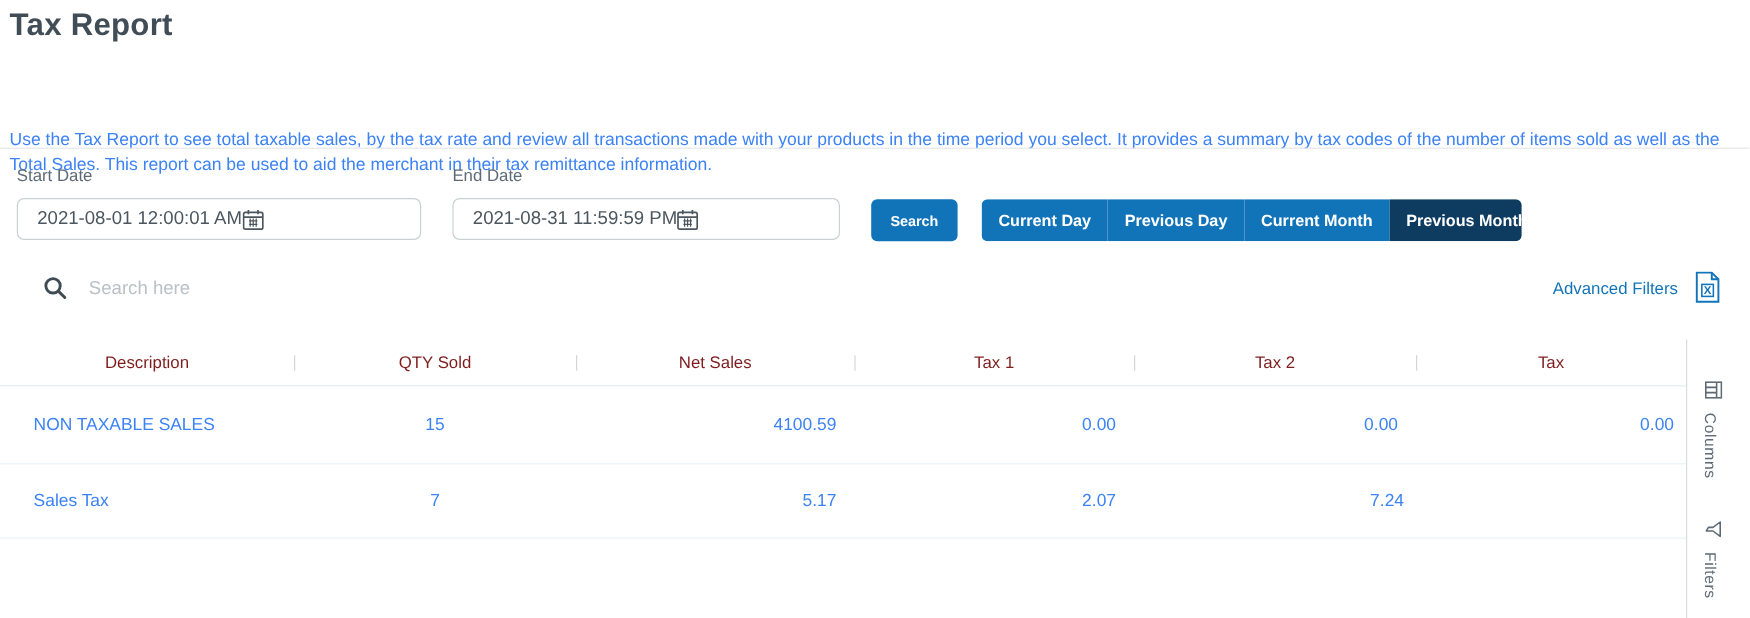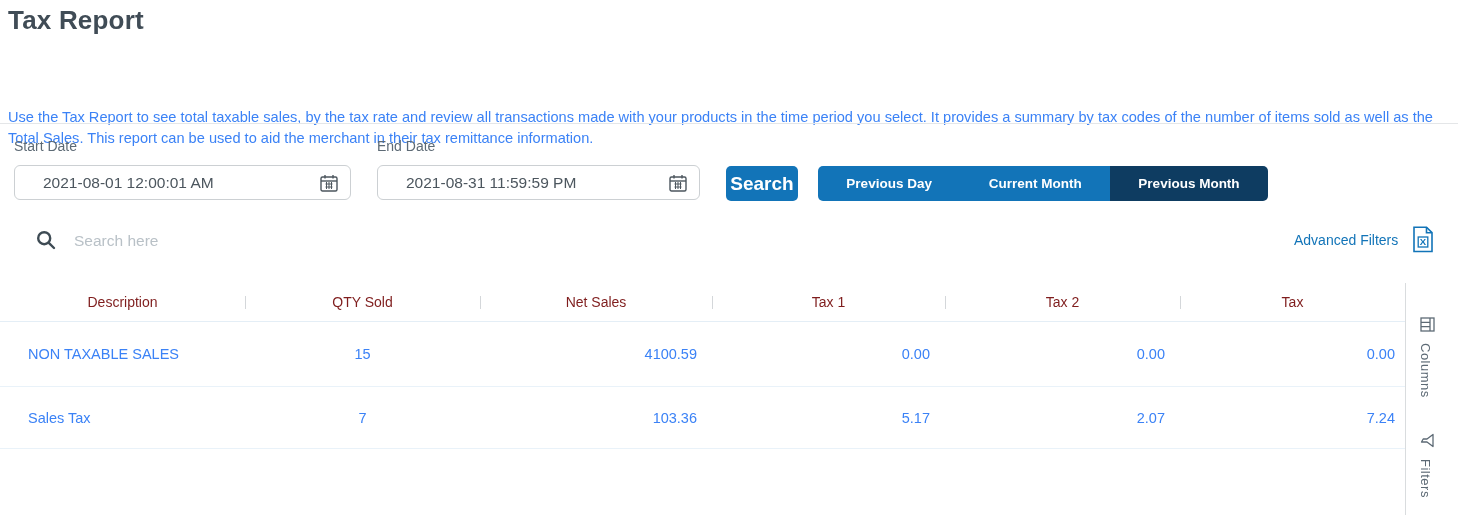--- a/index.html
+++ b/index.html
@@ -8,26 +8,26 @@
   #stage{position:relative;width:1458px;height:515px;background:#fff;}
 
   
   #page-title{left:8px;top:5px;font-size:26px;font-weight:700;color:#404c56;letter-spacing:.2px;}
   #page-desc{left:8px;top:60px;width:1444px;font-size:14.6px;line-height:21px;color:#3b82f6;margin-top:47px;}
   #top-divider{left:0;top:123px;width:1458px;height:0;border-top:1px solid #e4e6e8;}
 
   
   .field-label{font-size:14px;color:#5d6a75;}
   .date-input{position:absolute;height:35px;border:1px solid #ccd0d3;border-radius:6px;background:#fff;
-    display:flex;align-items:center;justify-content:space-between;padding:0 12px 0 28px;box-sizing:border-box;cursor:pointer;}
+    display:flex;align-items:center;padding:0 12px 0 16px;box-sizing:border-box;cursor:pointer;}
   .date-text{font-size:15.5px;color:#4c565e;}
   .cal-icon svg{display:block;}
 
   .btn{position:absolute;display:flex;align-items:center;justify-content:center;color:#fff;
-    font-size:19px;font-weight:700;cursor:pointer;user-select:none;}
+    font-size:12px;font-weight:700;cursor:pointer;user-select:none;}
   #search-btn{left:726px;top:166px;width:72px;height:35px;background:var(--primary);border-radius:5px;}
   #quick-group{position:absolute;left:818px;top:166px;width:450px;height:35px;display:flex;
     border-radius:5px;overflow:hidden;}
   .quick-btn{flex:1 1 auto;display:flex;align-items:center;justify-content:center;background:var(--primary);
     color:#fff;font-size:13.5px;font-weight:700;cursor:pointer;white-space:nowrap;padding:0 14px;}
   .quick-btn.selected{background:var(--navy);}
 
   
   #mag-icon{left:36px;top:230px;}
   #search-input{left:72px;top:226px;width:360px;height:28px;border:none;outline:none;font-size:15.5px;
@@ -103,20 +103,21 @@
             <line x1="6.5" y1="8" x2="6.5" y2="15" stroke-width="1"></line>
             <line x1="9" y1="8" x2="9" y2="15" stroke-width="1"></line>
             <line x1="11.5" y1="8" x2="11.5" y2="15" stroke-width="1"></line>
           </g>
         </svg>
     </span>
   </div>
 
   <div id="search-btn" class="btn">Search</div>
   <div id="quick-group">
+    <div class="quick-btn">Current Day</div>
     <div class="quick-btn">Previous Day</div>
     <div class="quick-btn">Current Month</div>
     <div class="quick-btn selected">Previous Month</div>
   </div>
 
   <span id="mag-icon" class="abs">
     <svg width="20" height="20" viewBox="0 0 20 20">
         <circle cx="8.2" cy="8.2" r="6" fill="none" stroke="#3e4b54" stroke-width="2.4"></circle>
         <line x1="12.8" y1="12.8" x2="18" y2="18" stroke="#3e4b54" stroke-width="2.4" stroke-linecap="round"></line>
       </svg>
@@ -152,21 +153,20 @@
       <div class="td c0">NON TAXABLE SALES</div>
       <div class="td c1">15</div>
       <div class="td c2">4100.59</div>
       <div class="td c3">0.00</div>
       <div class="td c4">0.00</div>
       <div class="td c5">0.00</div>
     </div>
     <div id="row-1" class="t-row data-row">
       <div class="td c0">Sales Tax</div>
       <div class="td c1">7</div>
-      <div class="td c2">103.36</div>
       <div class="td c3">5.17</div>
       <div class="td c4">2.07</div>
       <div class="td c5">7.24</div>
     </div>
   </div>
 
   <div id="side-panel" class="abs">
     <div class="side-tab" id="tab-columns">
       <span class="s-icon">
         <svg width="15" height="15" viewBox="0 0 15 15">

